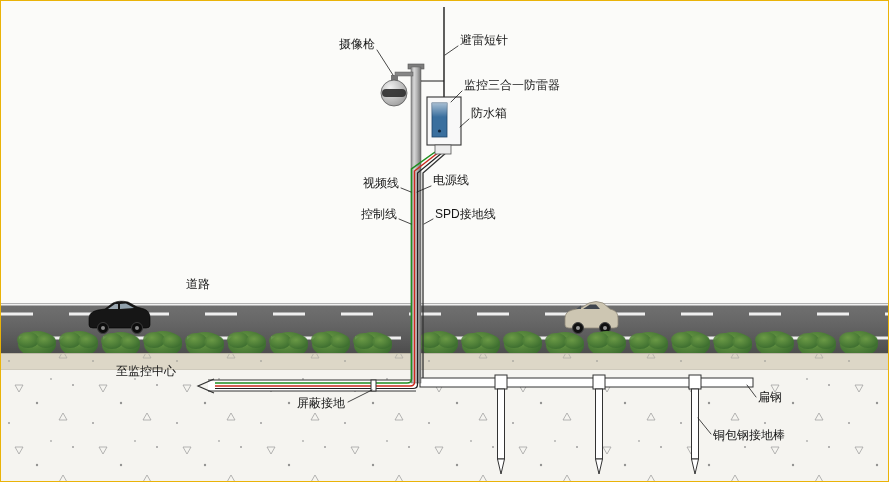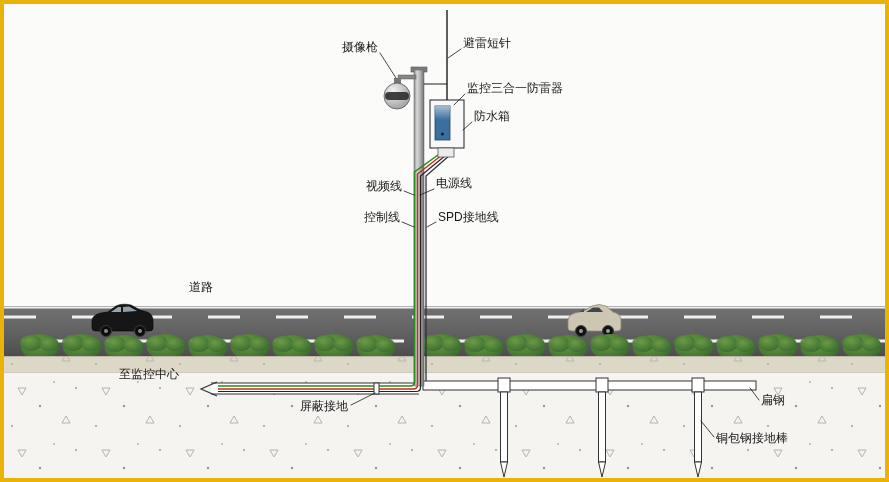--- a/index.html
+++ b/index.html
@@ -1,19 +1,19 @@
 <!DOCTYPE html>
 <html><head>
 <meta charset="utf-8">
 <style>
   html,body{margin:0;padding:0;background:#ffffff;}
   .stage{
     position:relative;
     width:889px;height:482px;
-    border:4px solid #eab308;
+    border:1px solid #eab308;
     box-sizing:border-box;
     overflow:hidden;
     background:#fbfbf9;
     font-family:"Liberation Sans", sans-serif;
   }
   svg{display:block;}
   svg text{
     font-family:"Liberation Sans","DejaVu Sans",sans-serif;
     font-size:12px;
     fill:#161616;

